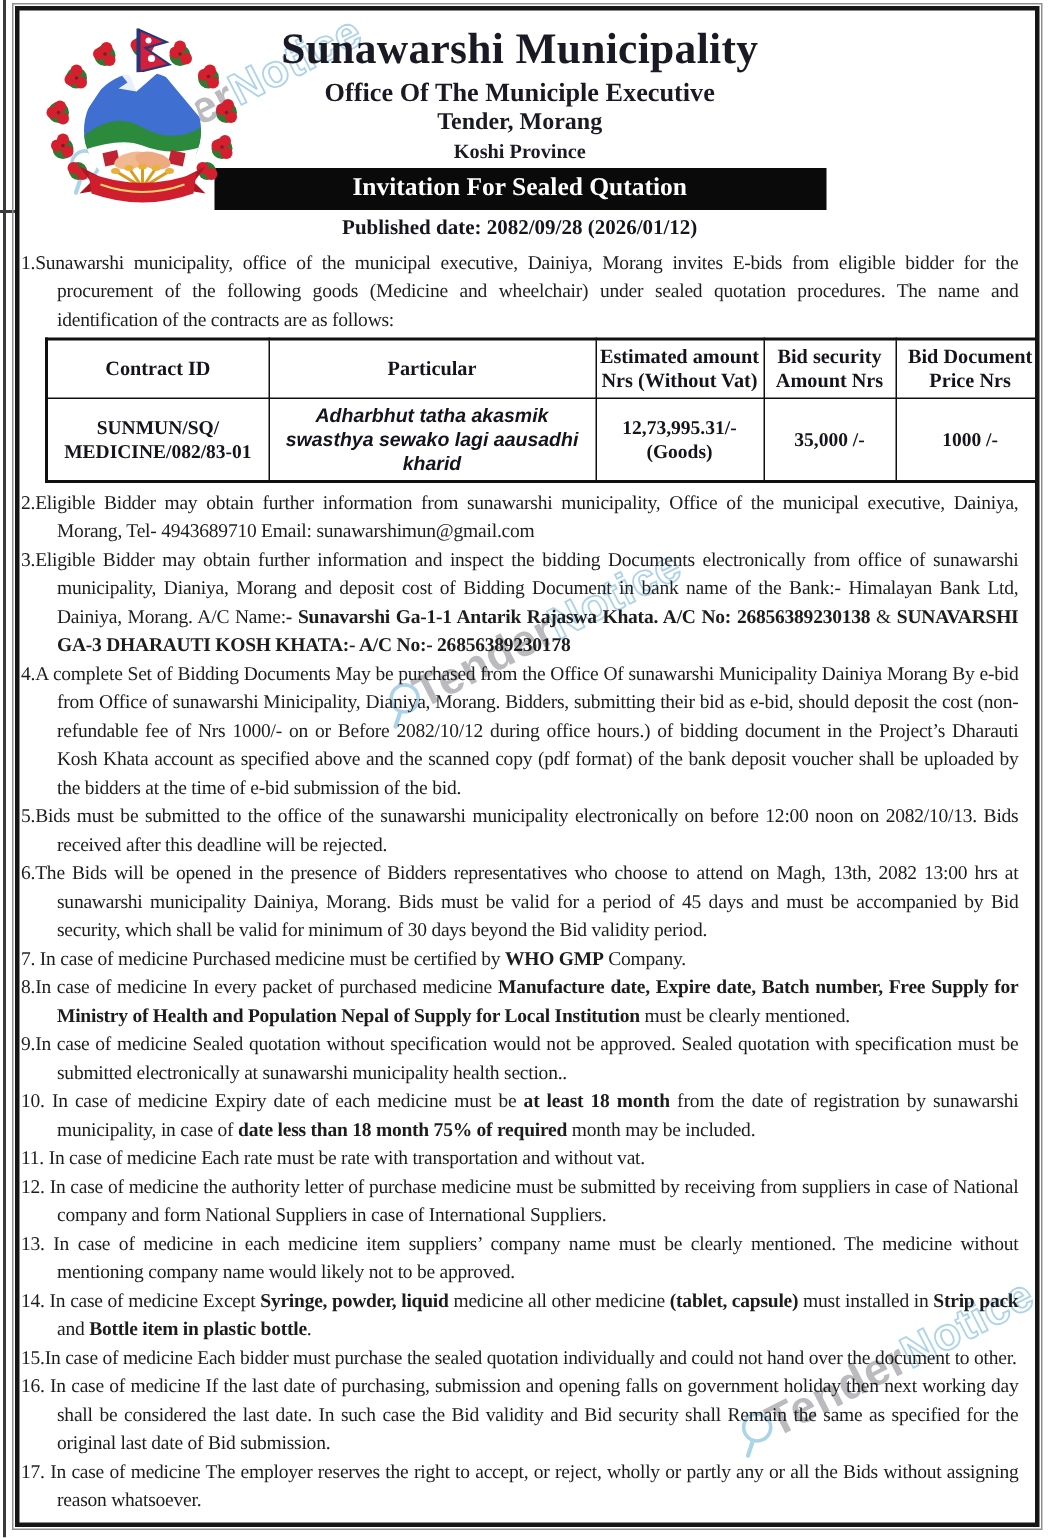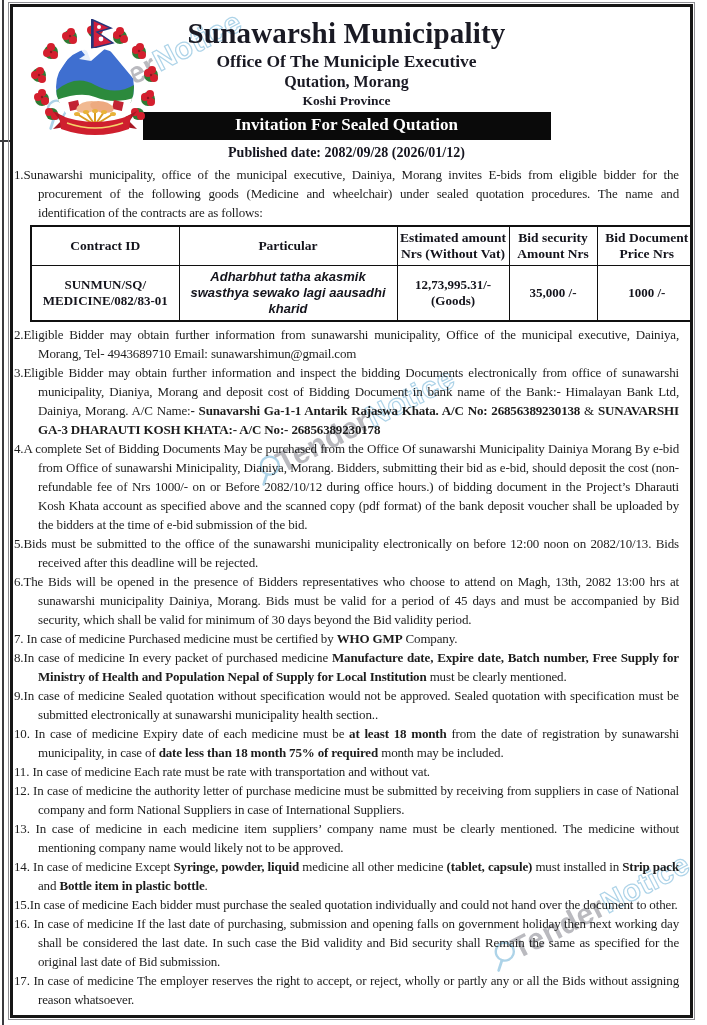--- a/index.html
+++ b/index.html
@@ -231,21 +231,21 @@
       <path d="M34,98 Q70,112 106,98 L104,112 Q70,124 36,112 Z" fill="#cf1f2e"></path>
       <path d="M42,106 Q70,116 98,106" stroke="#f5d36a" stroke-width="1.4" fill="none"></path>
     </g>
   </svg>
 
   <div class="content">
 
     <div class="hdr">
       <div class="muni">Sunawarshi Municipality</div>
       <div class="office">Office Of The Municiple Executive</div>
-      <div class="addr">Qutation, Morang</div>
+      <div class="addr">Tender, Morang</div>
       <div class="prov">Koshi Province</div>
       <div class="banner">Invitation For Sealed Qutation</div>
       <div class="published">Published date: 2082/09/28 (2026/01/12)</div>
     </div>
 
     <div class="items" id="items-top">
         <div class="item"><span>1.</span><span>Sunawarshi municipality, office of the municipal executive, Dainiya, Morang invites E-bids from eligible bidder for the procurement of the following goods (Medicine and wheelchair) under sealed quotation procedures. The name and identification of the contracts are as follows:</span></div>
       </div>
 
     <table class="contract">

